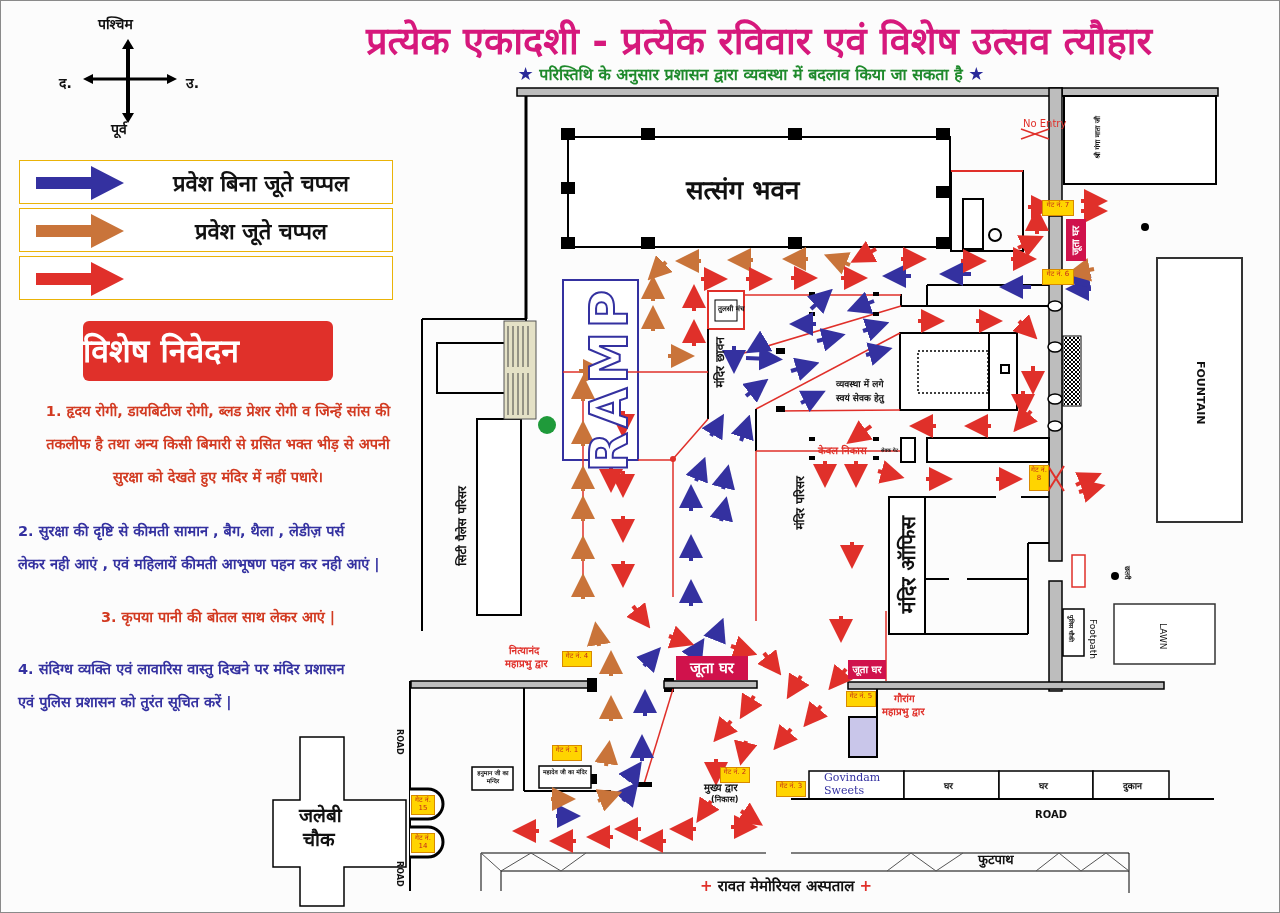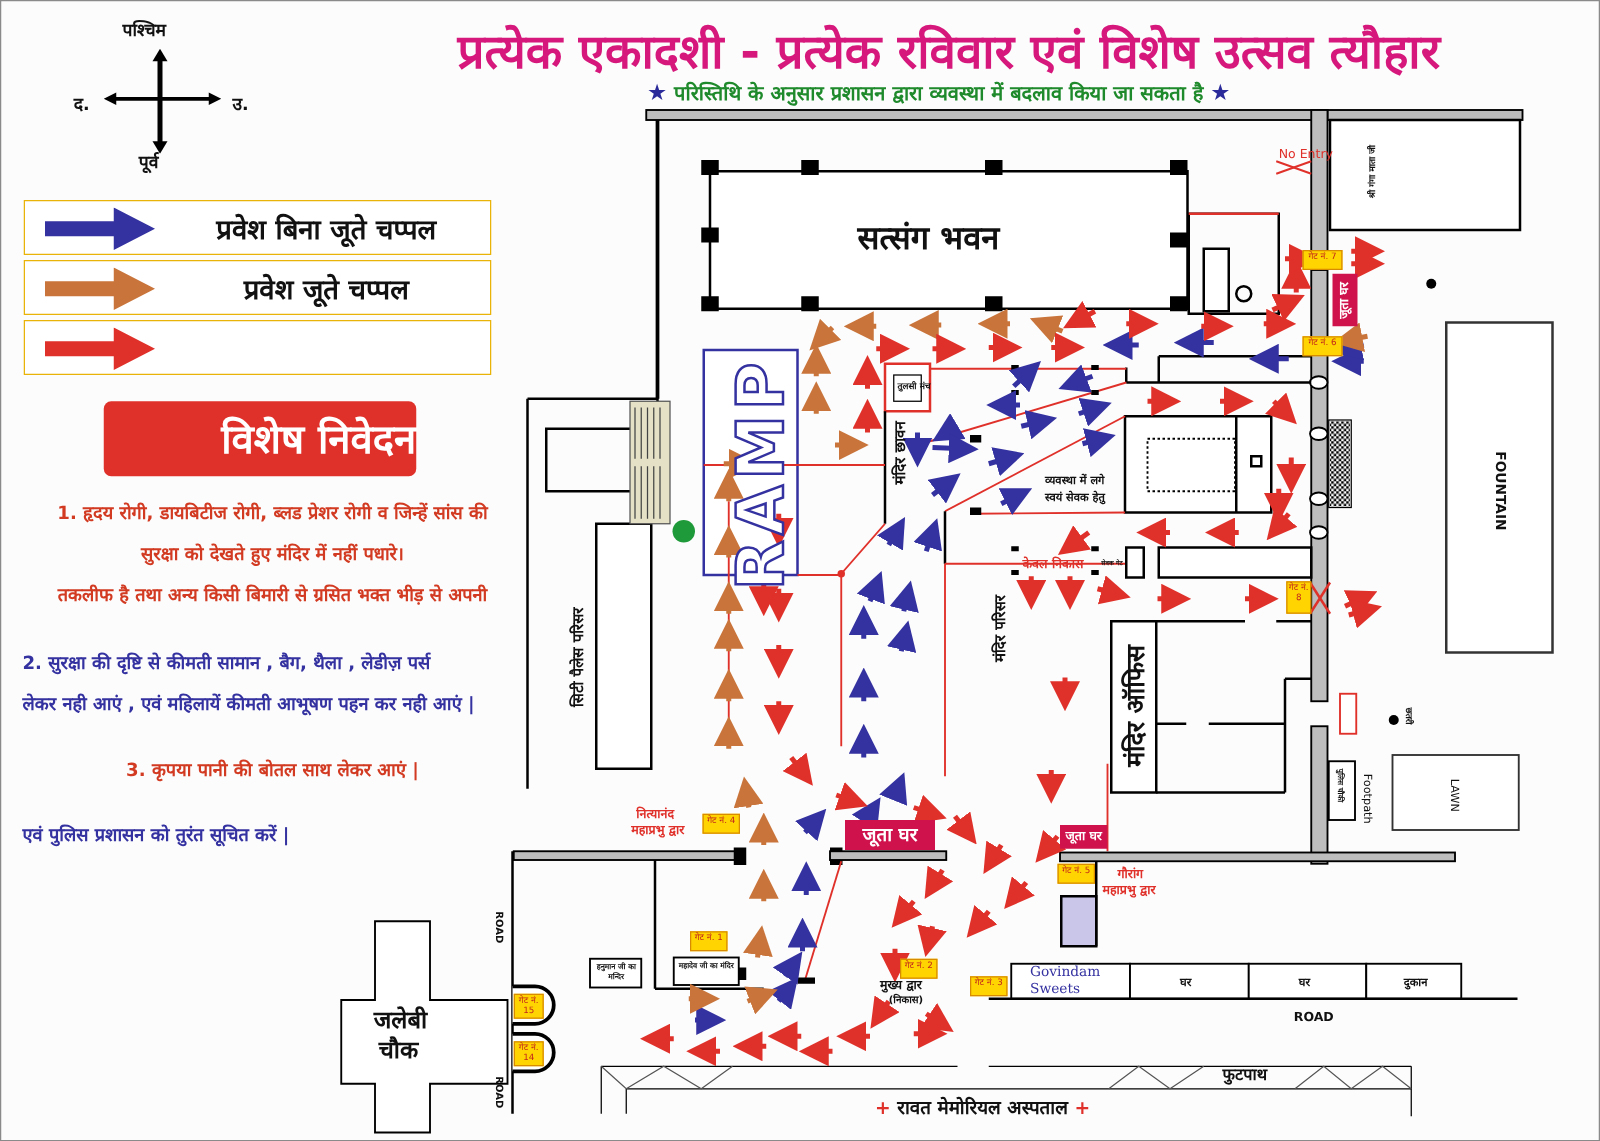--- a/index.html
+++ b/index.html
@@ -10,21 +10,21 @@
   .title{position:absolute;left:278px;top:12px;width:960px;text-align:center;font-size:38px;font-weight:bold;color:#d6187c;letter-spacing:0px;white-space:nowrap;}
   .subtitle{position:absolute;left:460px;top:62px;width:580px;text-align:center;font-size:16px;font-weight:bold;color:#1f8a2c;white-space:nowrap;}
   .subtitle .star{color:#2a2a9a;font-size:18px;}
   
   .compass-lbl{position:absolute;font-size:14px;font-weight:bold;}
   
   .legend-row{position:absolute;left:18px;width:372px;height:42px;border:1px solid #eab308;background:#fff;}
   .legend-row .lbl{position:absolute;left:110px;right:0;top:6px;text-align:center;font-size:22px;font-weight:bold;}
   .legend-row svg{position:absolute;left:16px;top:5px;}
   
-  .notice-badge{position:absolute;left:82px;top:320px;width:250px;height:60px;background:#e0302a;border-radius:6px;color:#fff;font-size:32px;font-weight:bold;text-align:right;line-height:60px;}
+  .notice-badge{position:absolute;left:82px;top:320px;width:250px;height:60px;background:#e0302a;border-radius:6px;color:#fff;font-size:32px;font-weight:bold;text-align:left;line-height:60px;}
   .notice-item{position:absolute;left:17px;width:400px;font-size:14.5px;font-weight:bold;line-height:33px;}
   .red{color:#d23a21;text-align:center;}
   .blue{color:#3431a0;}
   
   .lbl-sm{position:absolute;font-size:9px;font-weight:bold;white-space:nowrap;}
   .lbl-md{position:absolute;font-size:12px;font-weight:bold;white-space:nowrap;}
   .vert{writing-mode:vertical-rl;}
   .vert-up{writing-mode:vertical-rl;transform:rotate(180deg);}
   .gate{position:absolute;background:#ffd400;border:1px solid #d88a00;color:#c2281c;font-size:7px;text-align:center;line-height:8px;font-weight:normal;}
   .joota{position:absolute;background:#d0124c;color:#fff;font-weight:bold;text-align:center;}
@@ -72,31 +72,32 @@
     <div class="legend-row" style="top:255px">
       <svg width="90" height="34">
           <polygon points="0,11 55,11 55,0 88,17 55,34 55,23 0,23" fill="#e0302a"></polygon>
         </svg>
     </div>
   </div>
 
   <div class="notice-badge">विशेष निवेदन</div>
   <div class="notice-item red" style="top:394px">
     <div>1. हृदय रोगी, डायबिटीज रोगी, ब्लड प्रेशर रोगी व जिन्हें सांस की</div>
+    <div>तकलीफ है तथा अन्य किसी बिमारी से ग्रसित भक्त भीड़ से अपनी</div>
     <div>सुरक्षा को देखते हुए मंदिर में नहीं पधारे।</div>
-    <div>तकलीफ है तथा अन्य किसी बिमारी से ग्रसित भक्त भीड़ से अपनी</div>
   </div>
   <div class="notice-item blue" style="top:514px">
     <div>2. सुरक्षा की दृष्टि से कीमती सामान , बैग, थैला , लेडीज़ पर्स</div>
     <div>लेकर नही आएं , एवं महिलायें कीमती आभूषण पहन कर नही आएं |</div>
   </div>
   <div class="notice-item red" style="top:600px">
     <div>3. कृपया पानी की बोतल साथ लेकर आएं |</div>
   </div>
   <div class="notice-item blue" style="top:652px">
+    <div>4. संदिग्ध व्यक्ति एवं लावारिस वास्तु दिखने पर मंदिर प्रशासन</div>
     <div>एवं पुलिस प्रशासन को तुरंत सूचित करें |</div>
   </div>
 
   <svg class="abs" style="left:0;top:0" width="1280" height="913">
     <defs>
       <marker id="ab" markerWidth="6" markerHeight="6" refX="3" refY="3" orient="auto">
           <polygon points="0,0 6,3 0,6" fill="#3431a0"></polygon>
         </marker>
       <marker id="ar" markerWidth="6" markerHeight="6" refX="3" refY="3" orient="auto">
           <polygon points="0,0 6,3 0,6" fill="#e0302a"></polygon>

